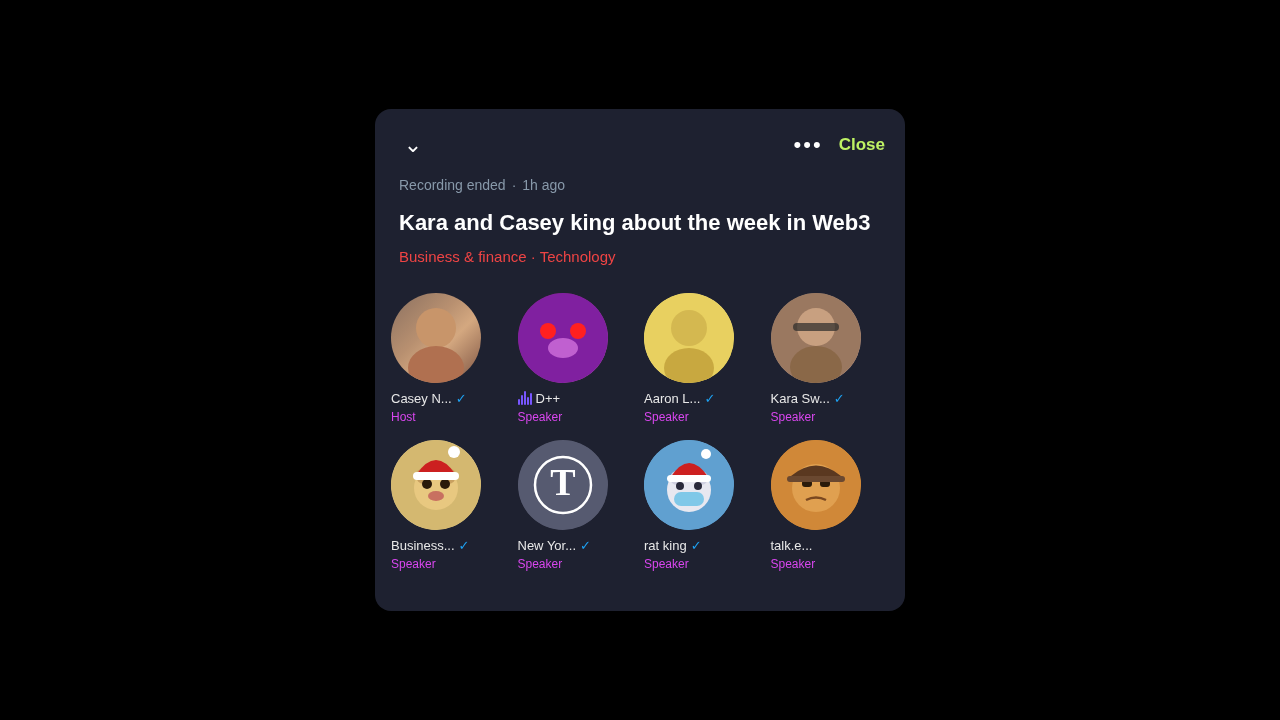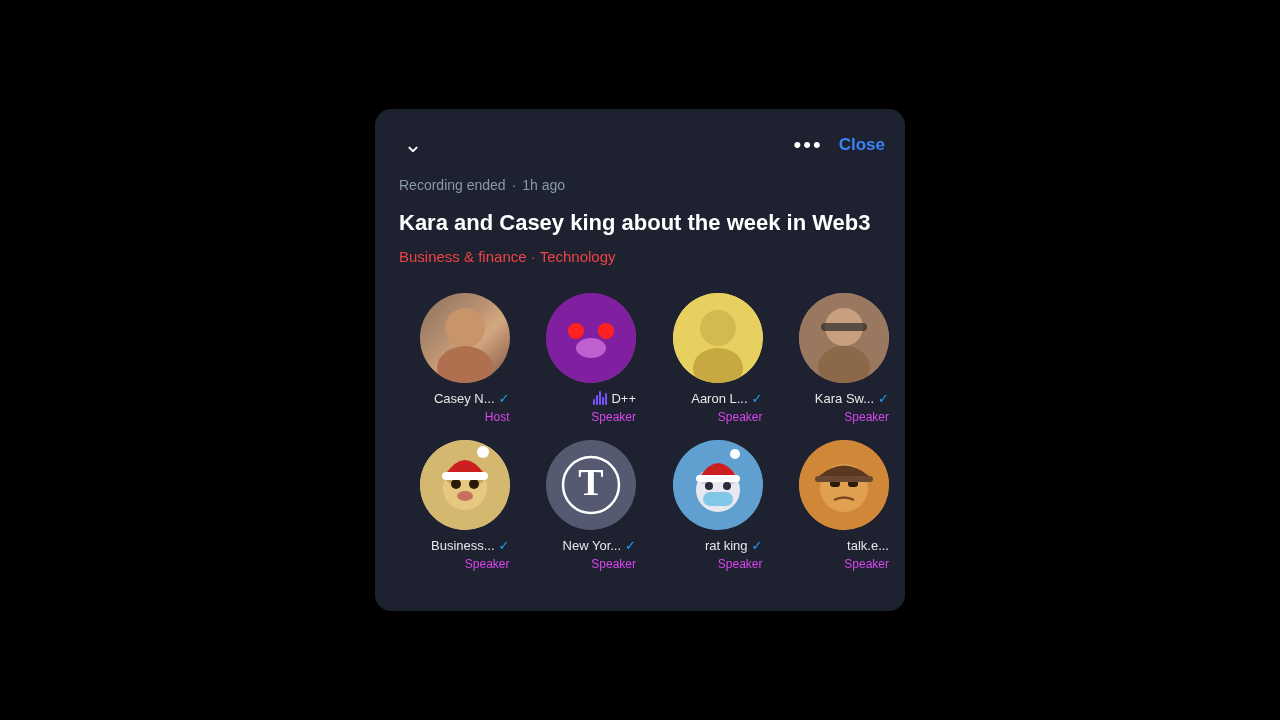--- a/index.html
+++ b/index.html
@@ -58,21 +58,21 @@
     }
 
     .more-btn {
       color: #fff;
       font-size: 22px;
       cursor: pointer;
       letter-spacing: 2px;
     }
 
     .close-btn {
-      color: #3b82f6;
+      color: #bef264;
       font-size: 17px;
       font-weight: 600;
       cursor: pointer;
     }
 
     
     .recording-status {
       padding: 0 12px 10px 24px;
       color: #8899aa;
       font-size: 14px;
@@ -106,21 +106,21 @@
     .speakers-grid {
       display: grid;
       grid-template-columns: repeat(4, 1fr);
       gap: 16px 8px;
       padding: 0 16px;
     }
 
     .speaker-card {
       display: flex;
       flex-direction: column;
-      align-items: flex-end;
+      align-items: flex-start;
       gap: 8px;
     }
 
     .avatar-wrapper {
       position: relative;
       width: 90px;
       height: 90px;
     }
 
     .avatar-circle {

